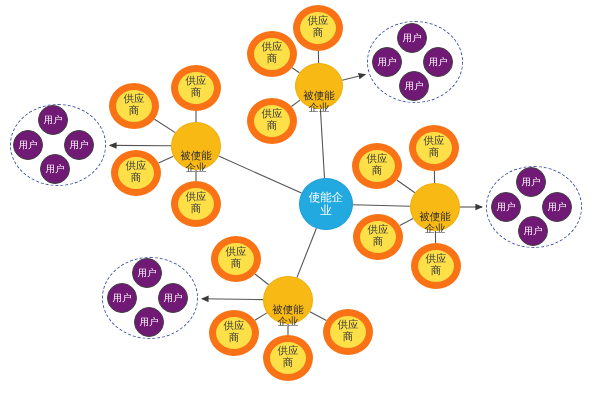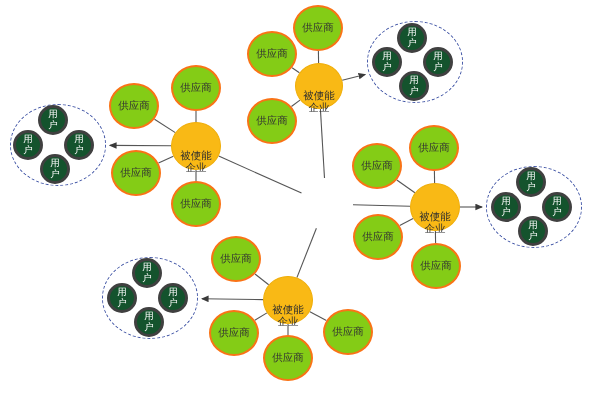--- a/index.html
+++ b/index.html
@@ -42,23 +42,24 @@
   }
   .node-label {
     display: block;
     line-height: 1.12;
     letter-spacing: 0px;
     white-space: normal;
     word-break: break-all;
   }
   
   .node-supplier {
-    background: #84cc16;
-    border: 2px solid #f97316;
+    background: #fde047;
+    border: 7px solid #f97316;
     color: #3a3a3a;
+    font-family: Liberation Mono, monospace;
   }
   .node-supplier .node-label {
     font-size: 10.5px;
     color: #333333;
     padding: 0 6px;
   }
   
   .node-enabled {
     background: #f9b915;
     border: 1px solid #f0ad08;
@@ -76,22 +77,22 @@
     border: 1px solid #1b9fd6;
     color: #ffffff;
   }
   .node-center .node-label {
     font-size: 11.5px;
     color: #ffffff;
     padding: 0 6px;
   }
   
   .node-user {
-    background: #14532d;
-    border: 3px solid #404040;
+    background: #701a75;
+    border: 1px solid #404040;
     color: #ffffff;
   }
   .node-user .node-label {
     font-size: 9.5px;
     color: #ffffff;
     padding: 0 3px;
   }
   
   .cluster-ring {
     position: absolute;
@@ -244,15 +245,18 @@
       </div>
       <div class="node node-enabled" style="left: 171px; top: 122px; width: 50px; height: 48px;">
         <span class="node-label">被使能企业</span>
       </div>
       <div class="node node-enabled" style="left: 410px; top: 183px; width: 50px; height: 48px;">
         <span class="node-label">被使能企业</span>
       </div>
       <div class="node node-enabled" style="left: 263px; top: 276px; width: 50px; height: 48px;">
         <span class="node-label">被使能企业</span>
       </div>
+      <div class="node node-center" style="left: 299px; top: 178px; width: 54px; height: 52px;">
+        <span class="node-label">使能企业</span>
+      </div>
     </div>
 
 </div>
 
 </body></html>

